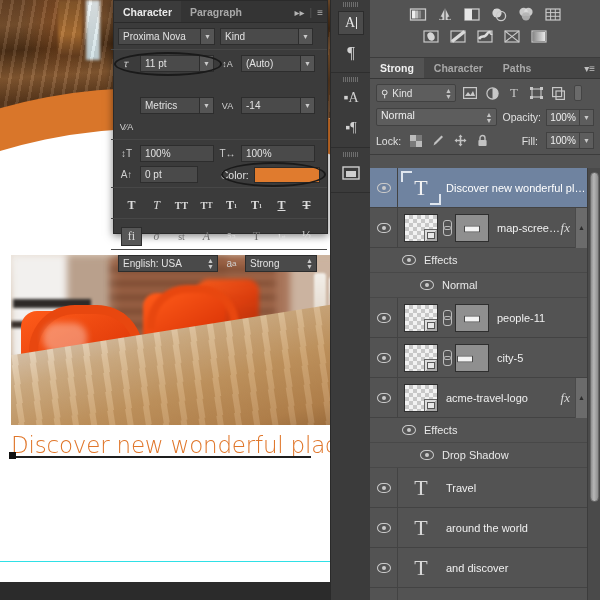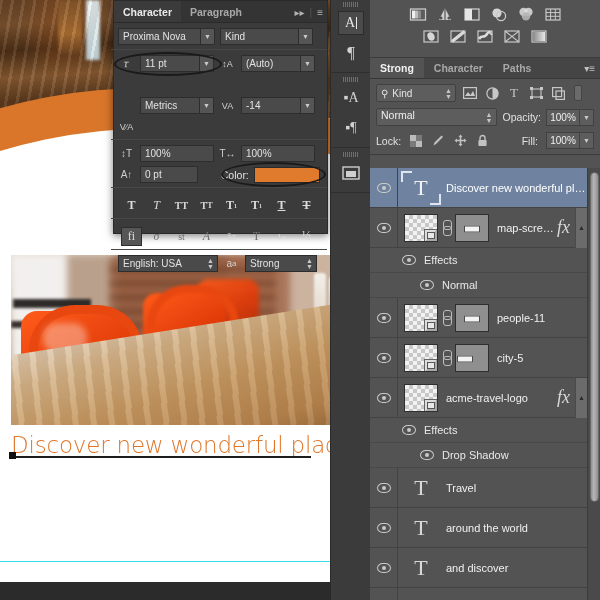--- a/index.html
+++ b/index.html
@@ -333,21 +333,21 @@
     border:1.5px solid #cfcfcf; border-radius:3px;
   }
   .link-ico::before { top:0; }
   .link-ico::after { bottom:0; }
   .lname {
     flex:1; padding-left:8px; font-size:11px; color:#f0f0f0; white-space:nowrap; overflow:hidden;
     text-overflow:ellipsis;
   }
   .lrow.selected .lname { color:#ffffff; }
   .fx-ico {
-    font-family:"Liberation Serif", serif; font-style:italic; font-size:18px; color:#d9d9d9;
+    font-family:"Liberation Serif", serif; font-style:italic; font-size:13px; color:#d9d9d9;
     padding-right:5px; flex:none;
   }
   .fx-tri {
     width:12px; height:40px; background:#6b6b6b; border-left:1px solid #4a4a4a;
     display:flex; align-items:center; justify-content:center; color:#2c2c2c; font-size:7px; flex:none;
   }
   .erow {
     display:flex; align-items:center; height:25px; background:#535353; padding-left:32px;
     border-bottom:1px solid #484848;
   }

